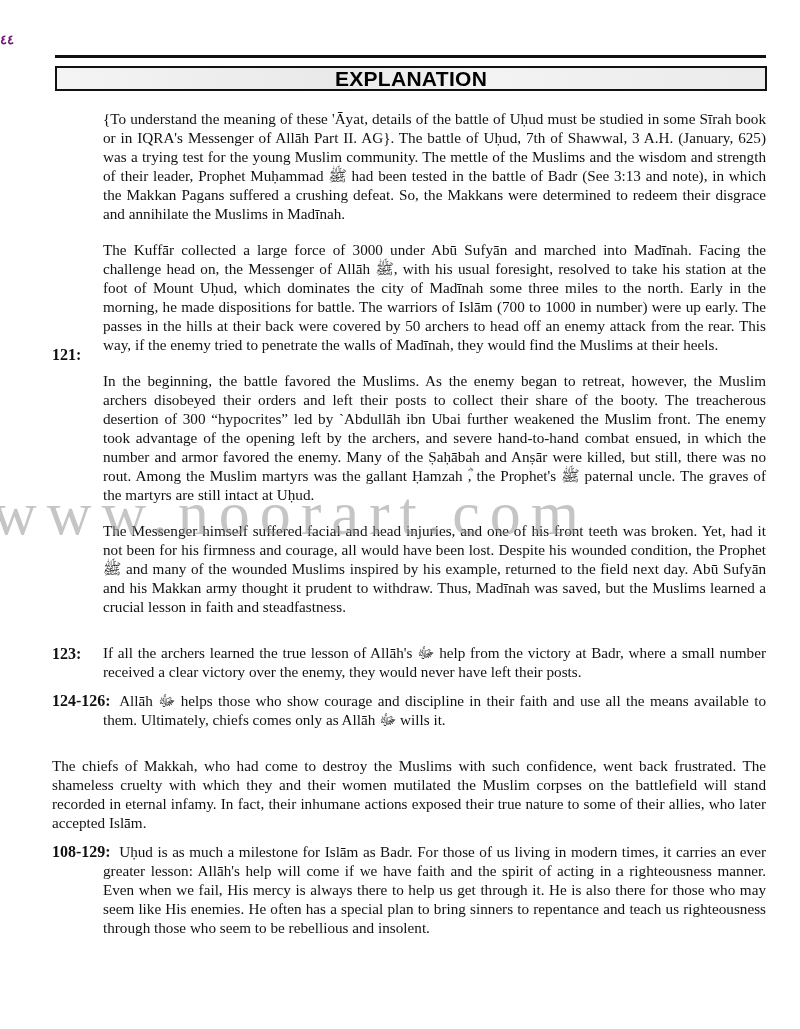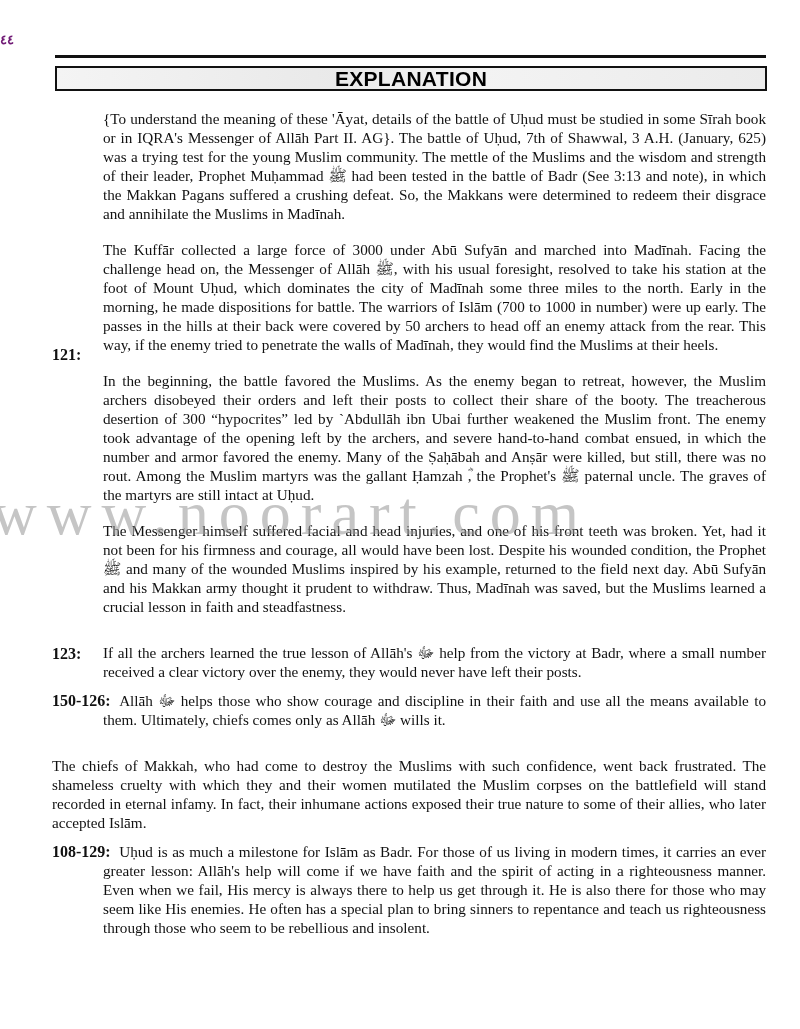--- a/index.html
+++ b/index.html
@@ -51,21 +51,21 @@
 
 
   <div class="entry">
     <span class="num short">123:</span>
     <div class="body">
       <p class="para">If all the archers learned the true lesson of Allāh's ﷻ help from the victory at Badr, where a small number received a clear victory over the enemy, they would never have left their posts.</p>
     </div>
   </div>
 
   <div class="entry hanging">
-    <span class="num">150-126:</span>
+    <span class="num">124-126:</span>
     <span>Allāh ﷻ helps those who show courage and discipline in their faith and use all the means available to them.  Ultimately, chiefs comes only as Allāh ﷻ  wills it.</span>
   </div>
 
   <div class="entry">
     <div class="body">
       <p class="para">The chiefs of Makkah, who had come to destroy the Muslims with such confidence, went back frustrated. The shameless cruelty with which they and their women mutilated the Muslim corpses on the battlefield will stand recorded in eternal infamy. In fact, their inhumane actions exposed their true nature to some of their allies, who later accepted Islām.</p>
     </div>
   </div>
 
   <div class="entry hanging">

